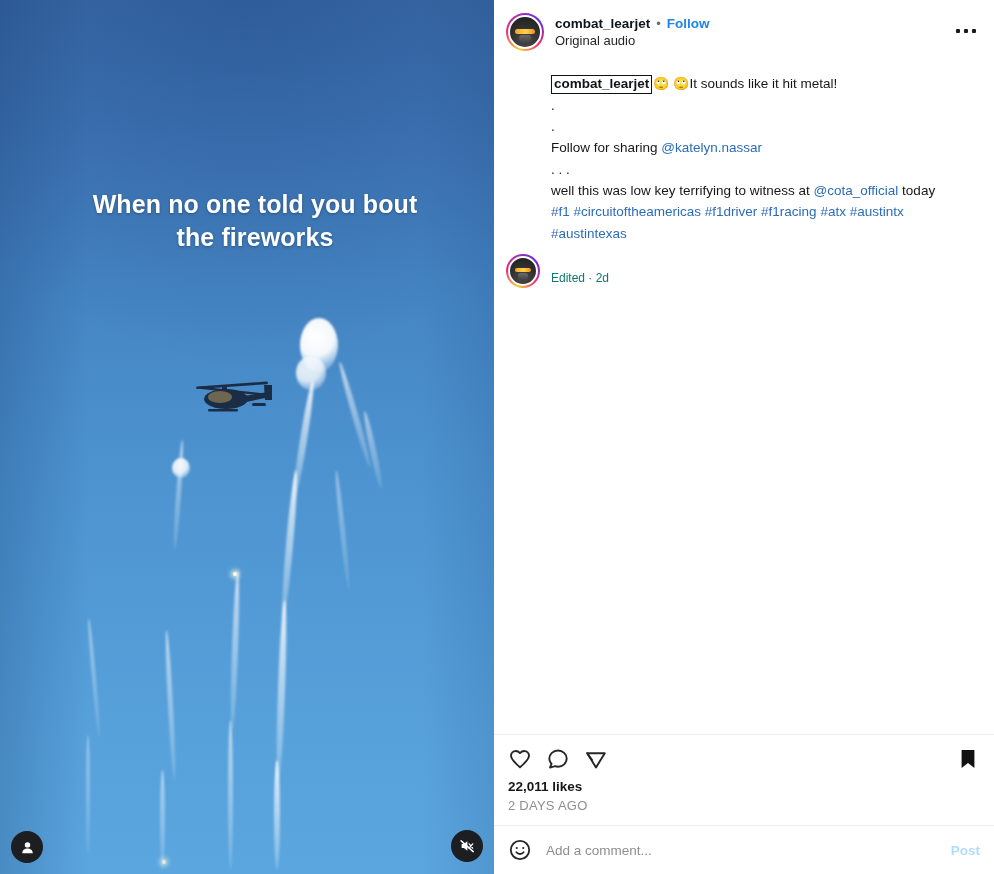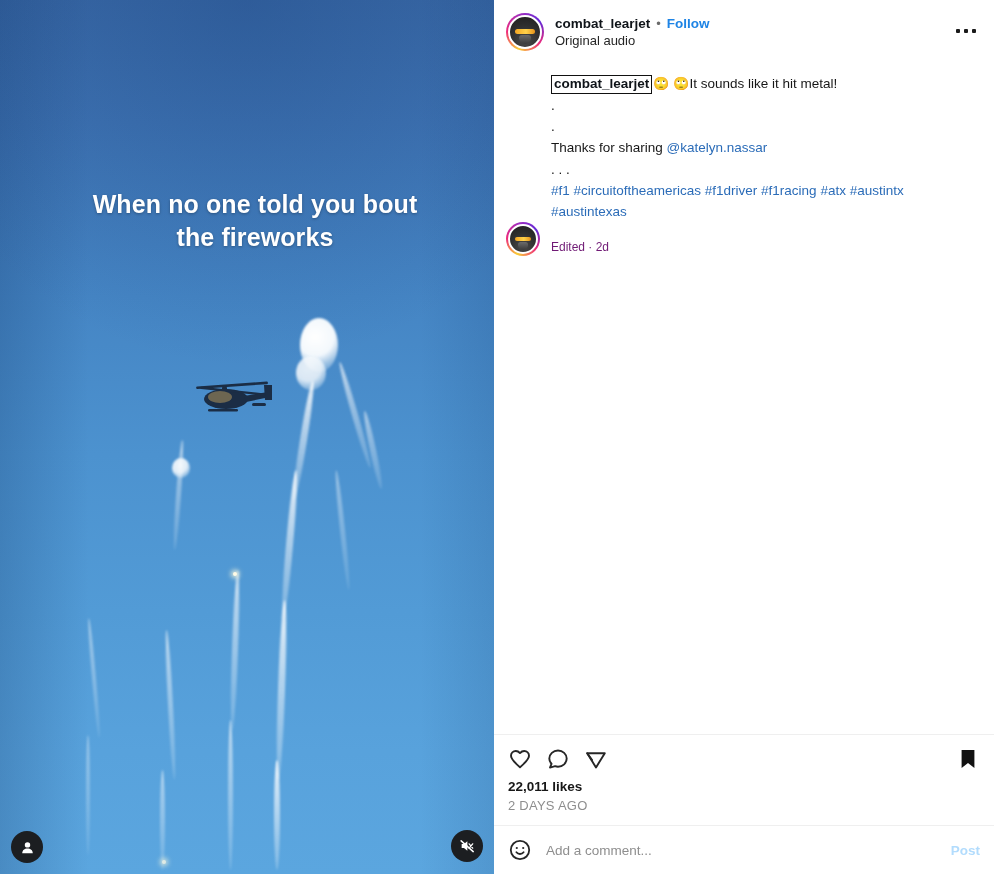--- a/index.html
+++ b/index.html
@@ -134,21 +134,21 @@
     display:inline-block;
     font-weight:bold; color:#0f1419;
     border:1.6px solid #111;
     padding:0 2px; margin-right:1px;
     line-height:1.25;
     cursor:pointer;
   }
   .emoji { font-size:13px; }
   .blue { color:#2b6cb8; cursor:pointer; }
   .dotline { color:#171717; }
-  .meta { margin-top:15px; font-size:12px; color:#701a75; }
+  .meta { margin-top:25px; font-size:12px; color:#0f766e; }
 
   
   .divider { height:1px; background:#efefef; width:100%; }
   .actions {
     display:flex; align-items:center;
     padding:12px 14px 6px 14px;
     gap:14px;
     flex:0 0 auto;
   }
   .act { cursor:pointer; display:flex; align-items:center; }
@@ -277,23 +277,26 @@
           <div class="avatar-inner"></div>
         </div>
         <div class="cmt-content">
           <div>
             <span class="uname-box">combat_learjet</span><span class="emoji">🙄</span>
             <span class="emoji">🙄</span><span>It sounds like it hit metal!</span>
           </div>
           <div class="dotline">.</div>
           <div class="dotline">.</div>
           <div>
-            <span>Thanks for sharing </span><span class="blue">@katelyn.nassar</span>
+            <span>Follow for sharing </span><span class="blue">@katelyn.nassar</span>
           </div>
           <div class="dotline">.  .  .</div>
+          <div>
+            <span>well this was low key terrifying to witness at </span><span class="blue">@cota_official</span><span> today</span>
+          </div>
           <div class="blue">#f1 #circuitoftheamericas #f1driver #f1racing #atx #austintx #austintexas</div>
           <div class="meta">Edited · 2d</div>
         </div>
       </div>
     </div>
 
     <div class="divider"></div>
 
     <div class="actions">
       <div class="act">

